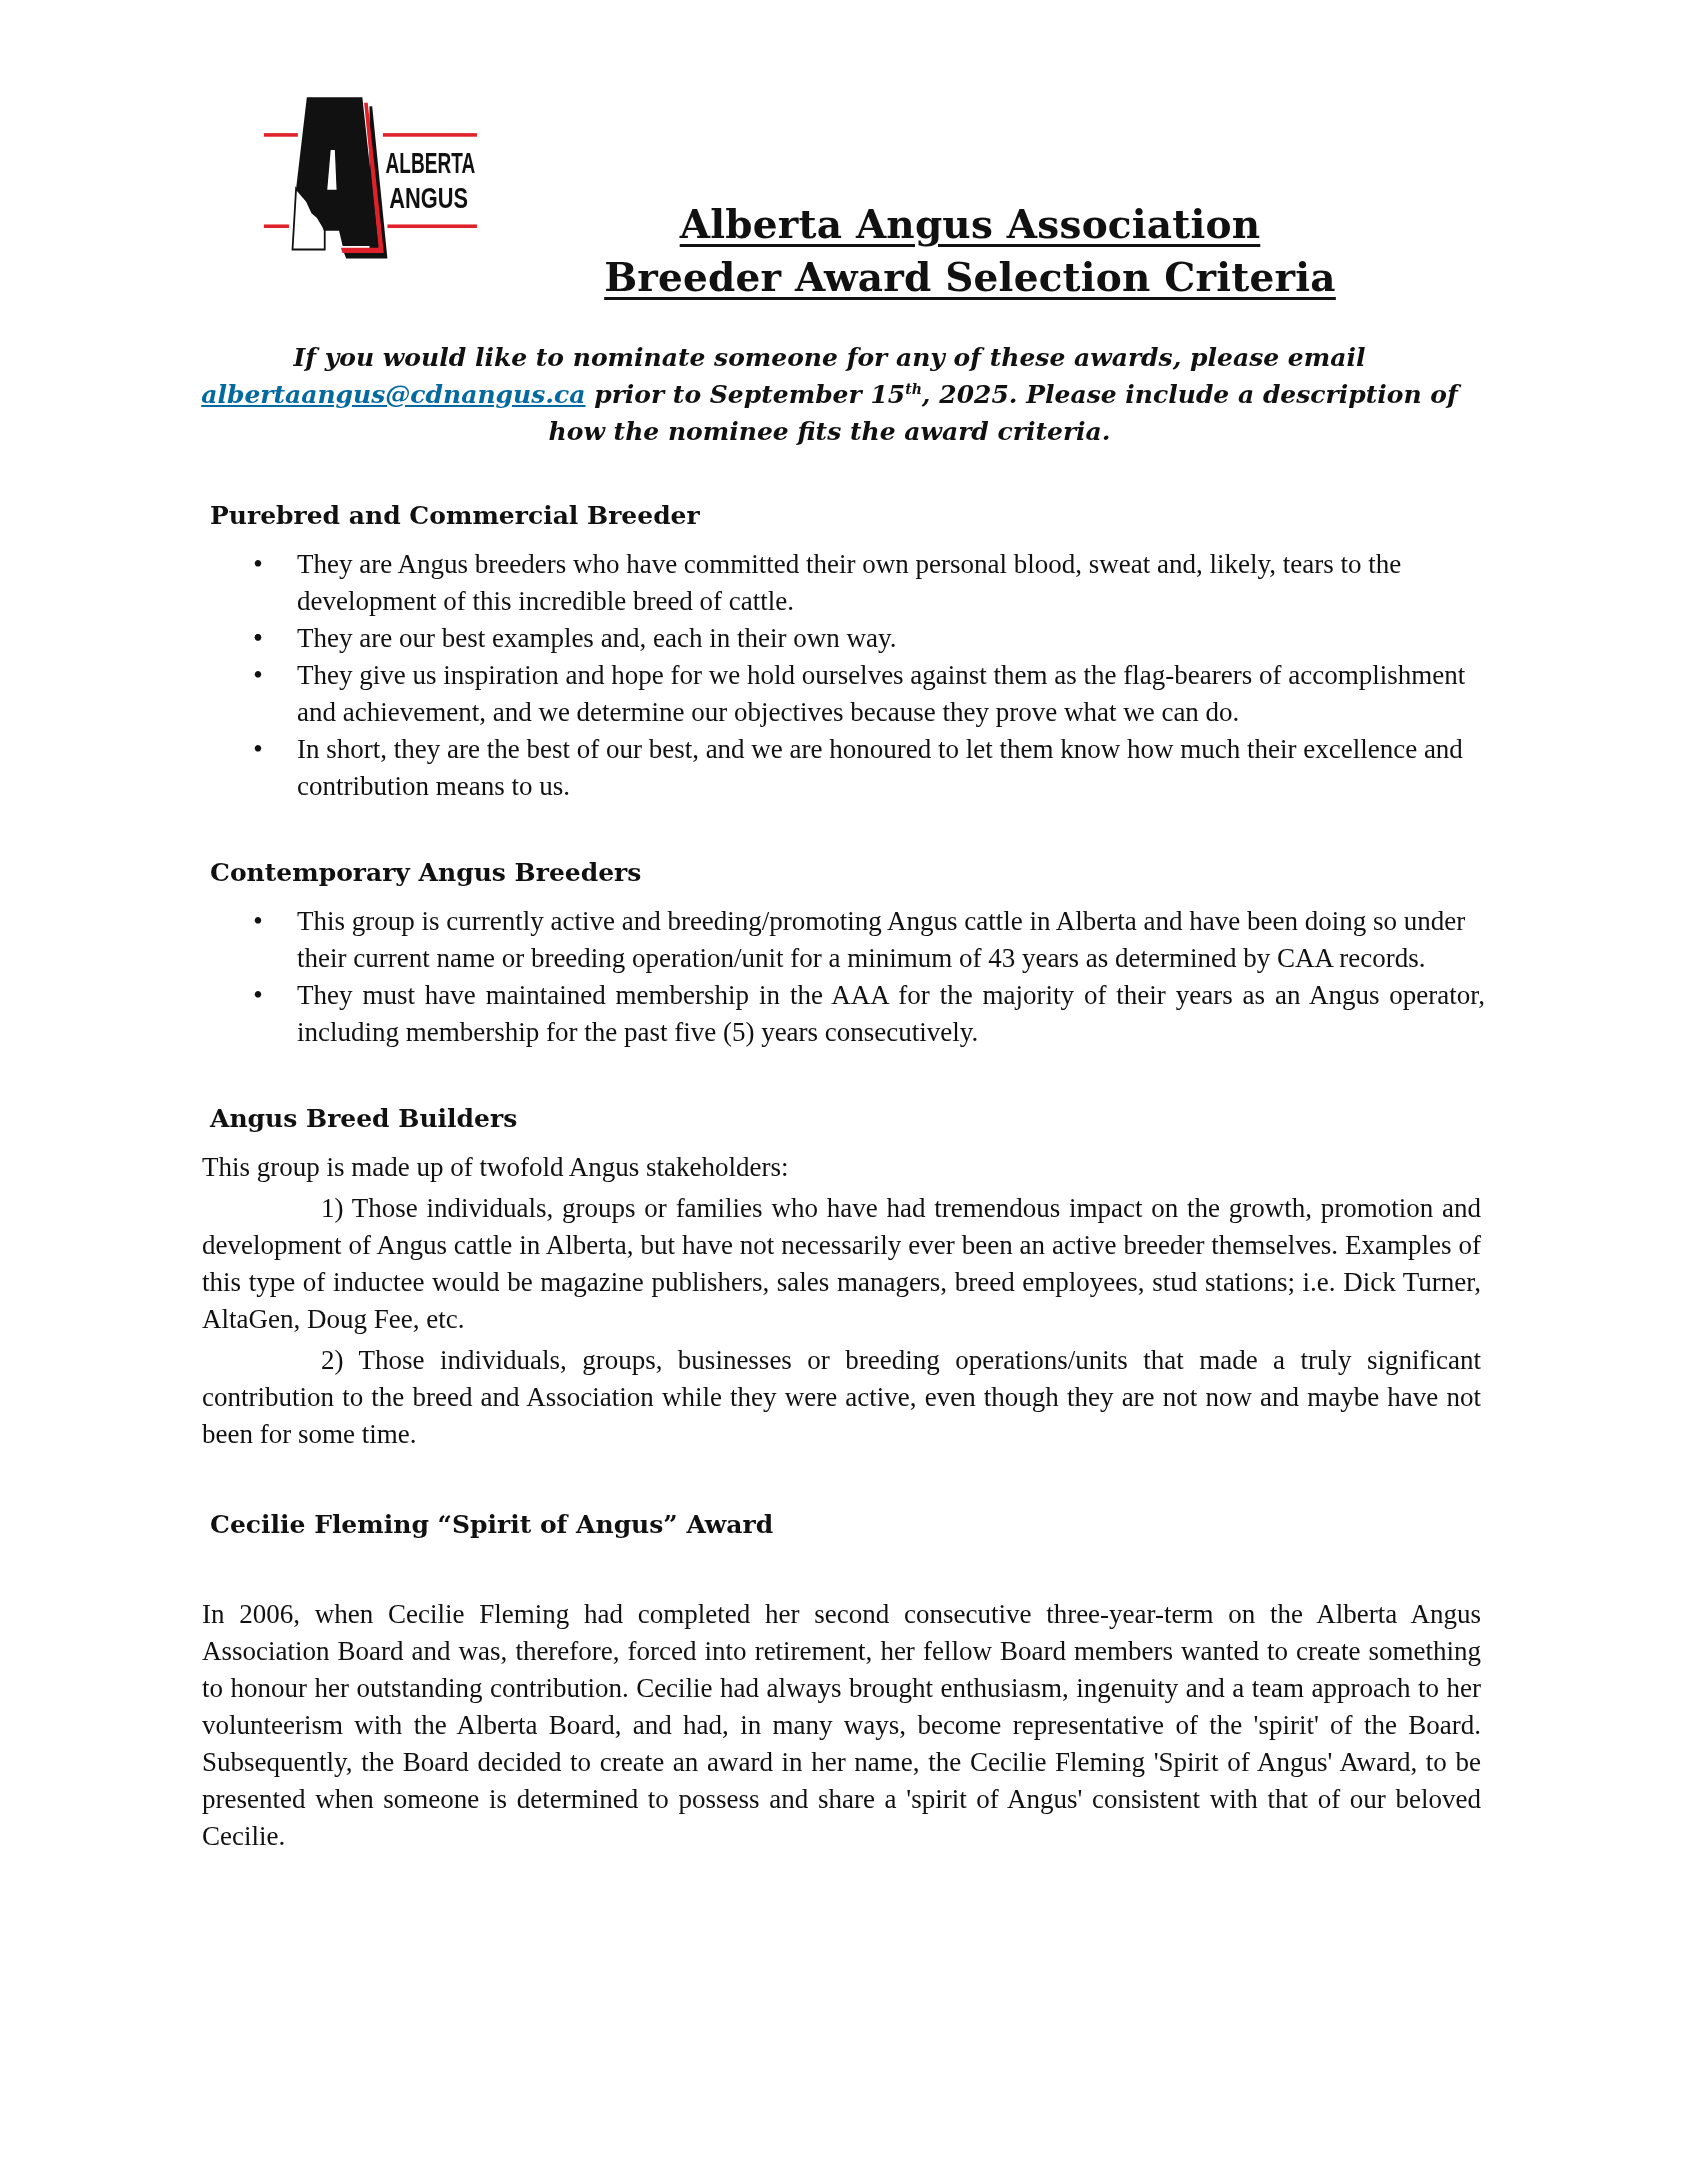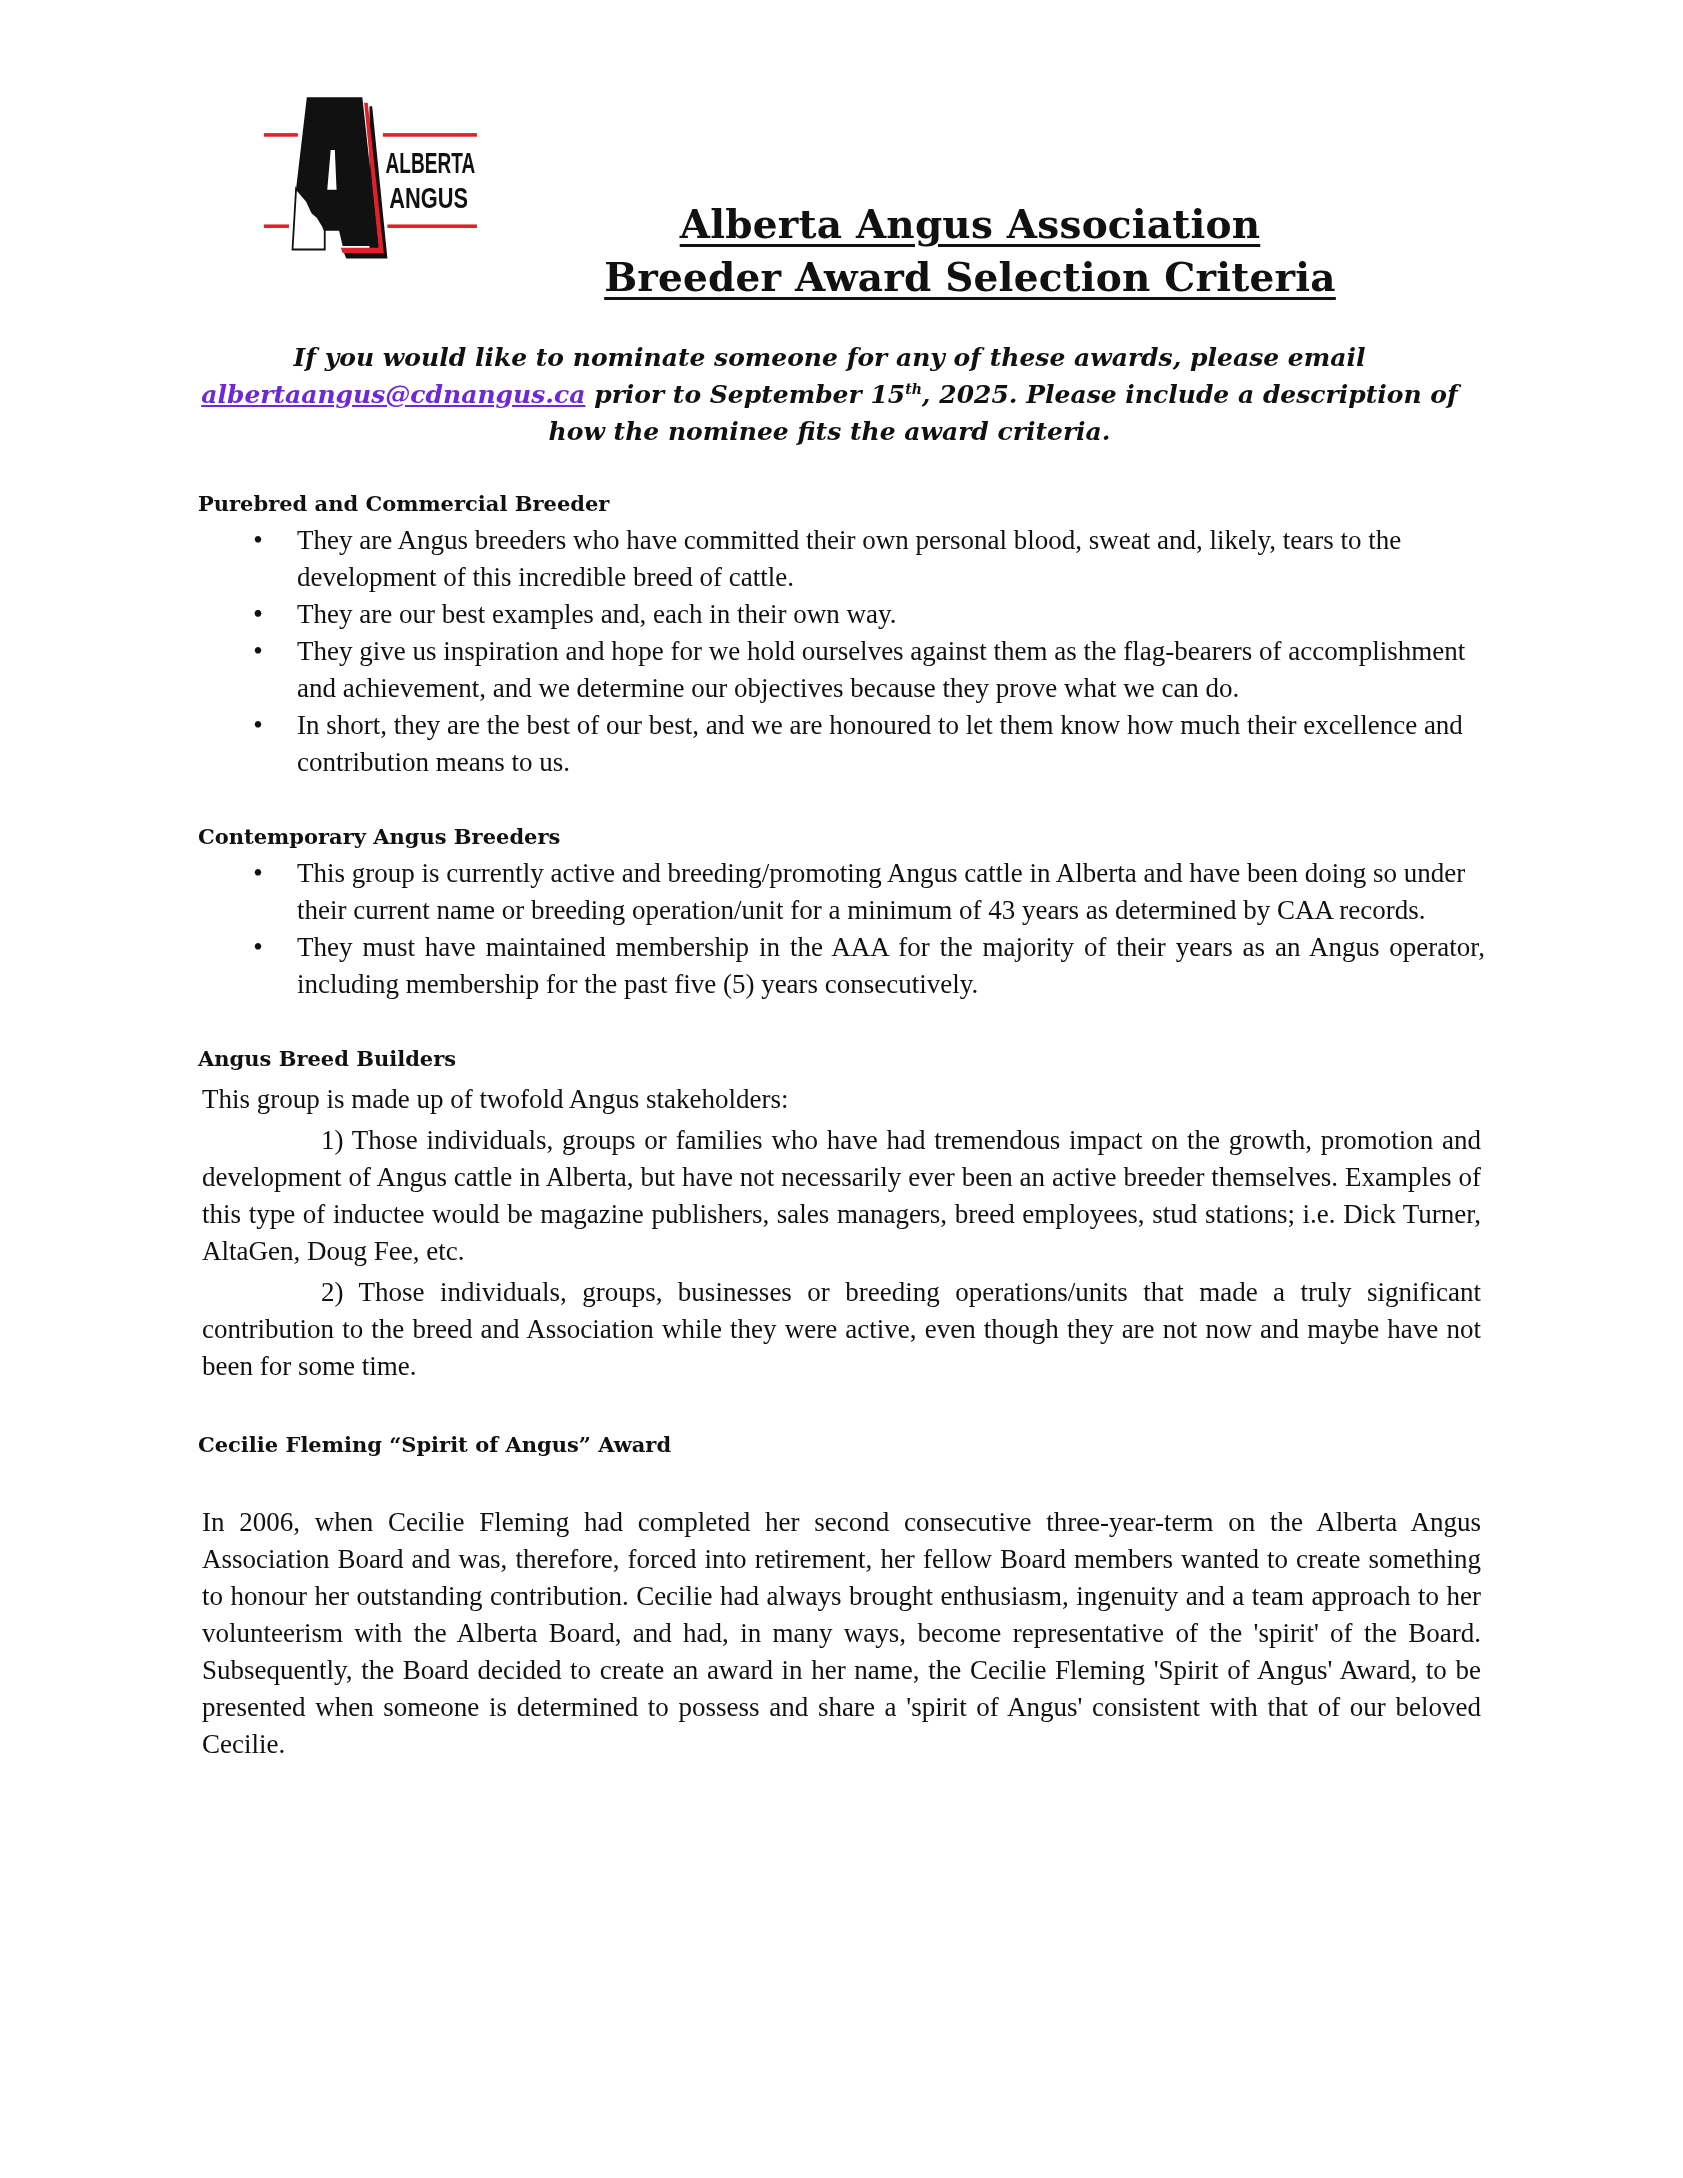--- a/index.html
+++ b/index.html
@@ -57,21 +57,21 @@
       top: 339px;
       width: 1287px;
       text-align: center;
       font-family: "DejaVu Serif", serif;
       font-style: italic;
       font-weight: bold;
       font-size: 25px;
       line-height: 37px;
     }
     .intro a {
-      color: #6d28d9;
+      color: #0369a1;
       text-decoration: underline;
     }
     .intro sup {
       font-size: 14px;
       line-height: 0;
       vertical-align: super;
     }
 
     
     .content {
@@ -79,23 +79,23 @@
       left: 198px;
       top: 485px;
       width: 1287px;
       font-family: "Liberation Serif", "DejaVu Serif", serif;
       font-size: 27px;
       line-height: 37px;
     }
     .section-heading {
       font-family: "DejaVu Serif", serif;
       font-weight: bold;
-      font-size: 21px;
+      font-size: 25px;
       line-height: 37px;
-      margin: 0;
+      margin: 12px;
     }
     ul.bullets {
       list-style: none;
       margin: 0;
       padding: 0;
     }
     ul.bullets li {
       position: relative;
       padding-left: 99px;
     }

